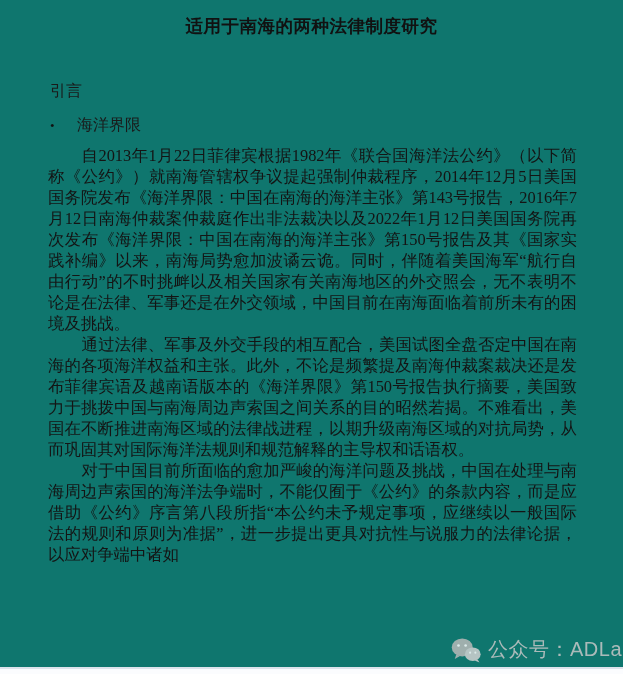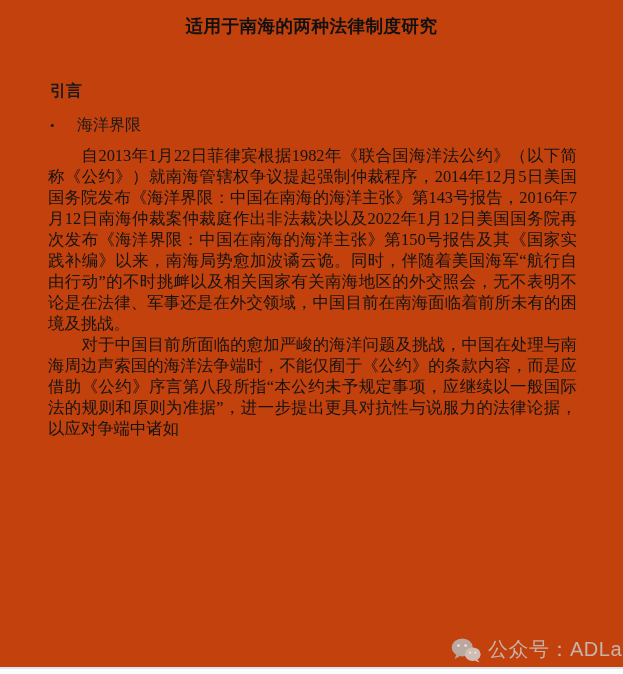--- a/index.html
+++ b/index.html
@@ -4,38 +4,38 @@
 <style>
   html, body {
     margin: 0;
     padding: 0;
     background: #ffffff;
   }
   .page {
     position: relative;
     width: 623px;
     height: 674px;
-    background: #c2410c;
+    background: #0f766e;
     overflow: hidden;
     font-family: "Liberation Serif", "DejaVu Serif", serif;
     color: #1a1a1a;
   }
   .doc-title {
     margin: 0;
     padding-top: 14px;
     text-align: center;
     font-size: 17.5px;
     font-weight: bold;
     letter-spacing: 0.5px;
     color: #111111;
   }
   .section-heading {
     margin: 43px 0 0 50px;
     font-size: 16px;
-    font-weight: bold;
+    font-weight: normal;
     color: #1a1a1a;
   }
   .bullet-row {
     margin: 13px 0 0 50px;
     display: flex;
     align-items: baseline;
     font-size: 16px;
   }
   .bullet-marker {
     width: 27px;
@@ -92,20 +92,21 @@
 
   <div class="section-heading">引言</div>
 
   <div class="bullet-row">
     <span class="bullet-marker">•</span>
     <span class="bullet-label">海洋界限</span>
   </div>
 
   <div class="body-text">
     <p>自2013年1月22日菲律宾根据1982年《联合国海洋法公约》（以下简称《公约》）就南海管辖权争议提起强制仲裁程序，2014年12月5日美国国务院发布《海洋界限：中国在南海的海洋主张》第143号报告，2016年7月12日南海仲裁案仲裁庭作出非法裁决以及2022年1月12日美国国务院再次发布《海洋界限：中国在南海的海洋主张》第150号报告及其《国家实践补编》以来，南海局势愈加波谲云诡。同时，伴随着美国海军“航行自由行动”的不时挑衅以及相关国家有关南海地区的外交照会，无不表明不论是在法律、军事还是在外交领域，中国目前在南海面临着前所未有的困境及挑战。</p>
+    <p>通过法律、军事及外交手段的相互配合，美国试图全盘否定中国在南海的各项海洋权益和主张。此外，不论是频繁提及南海仲裁案裁决还是发布菲律宾语及越南语版本的《海洋界限》第150号报告执行摘要，美国致力于挑拨中国与南海周边声索国之间关系的目的昭然若揭。不难看出，美国在不断推进南海区域的法律战进程，以期升级南海区域的对抗局势，从而巩固其对国际海洋法规则和规范解释的主导权和话语权。</p>
     <p>对于中国目前所面临的愈加严峻的海洋问题及挑战，中国在处理与南海周边声索国的海洋法争端时，不能仅囿于《公约》的条款内容，而是应借助《公约》序言第八段所指“本公约未予规定事项，应继续以一般国际法的规则和原则为准据”，进一步提出更具对抗性与说服力的法律论据，以应对争端中诸如</p>
   </div>
 
   <div class="watermark">
     <span>
       <svg class="wechat-icon" viewBox="0 0 40 34" xmlns="http://www.w3.org/2000/svg">
         <ellipse cx="15" cy="13.5" rx="14" ry="12" fill="#b9b9b9"></ellipse>
         <path d="M7 23 L5 29 L12 25 Z" fill="#b9b9b9"></path>
         <circle cx="10" cy="11" r="1.8" fill="#ffffff"></circle>
         <circle cx="19.5" cy="11" r="1.8" fill="#ffffff"></circle>

